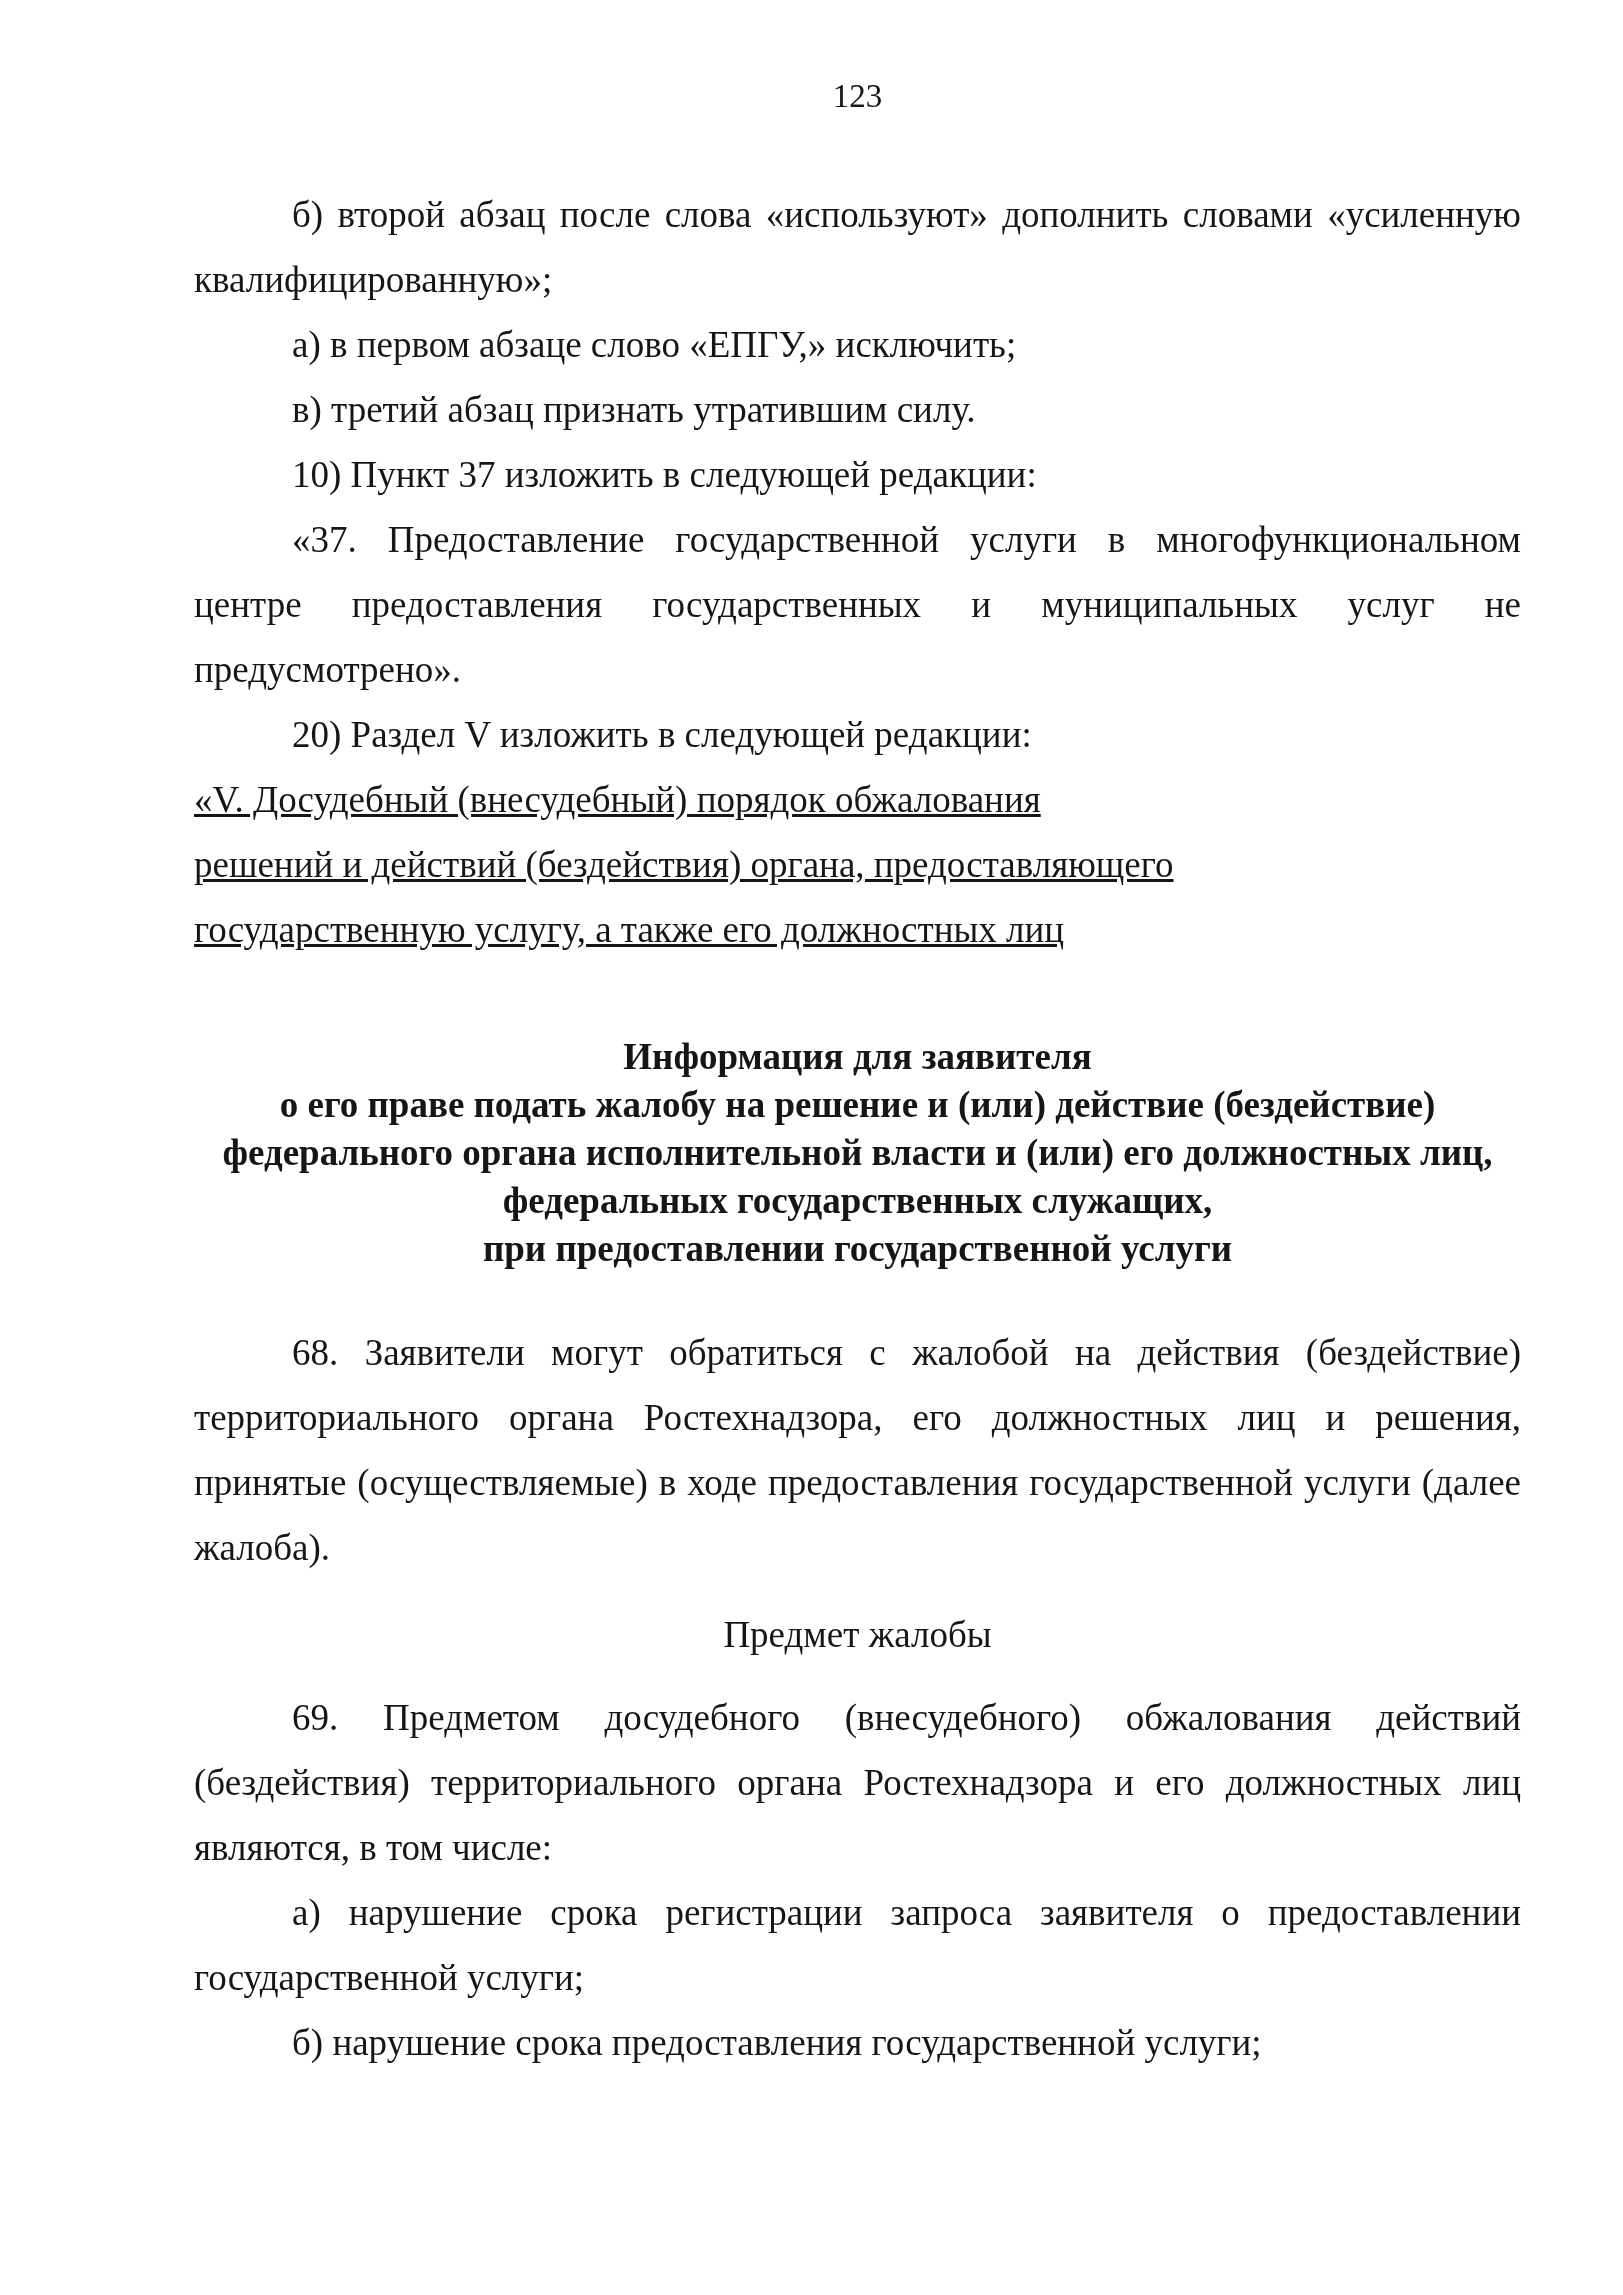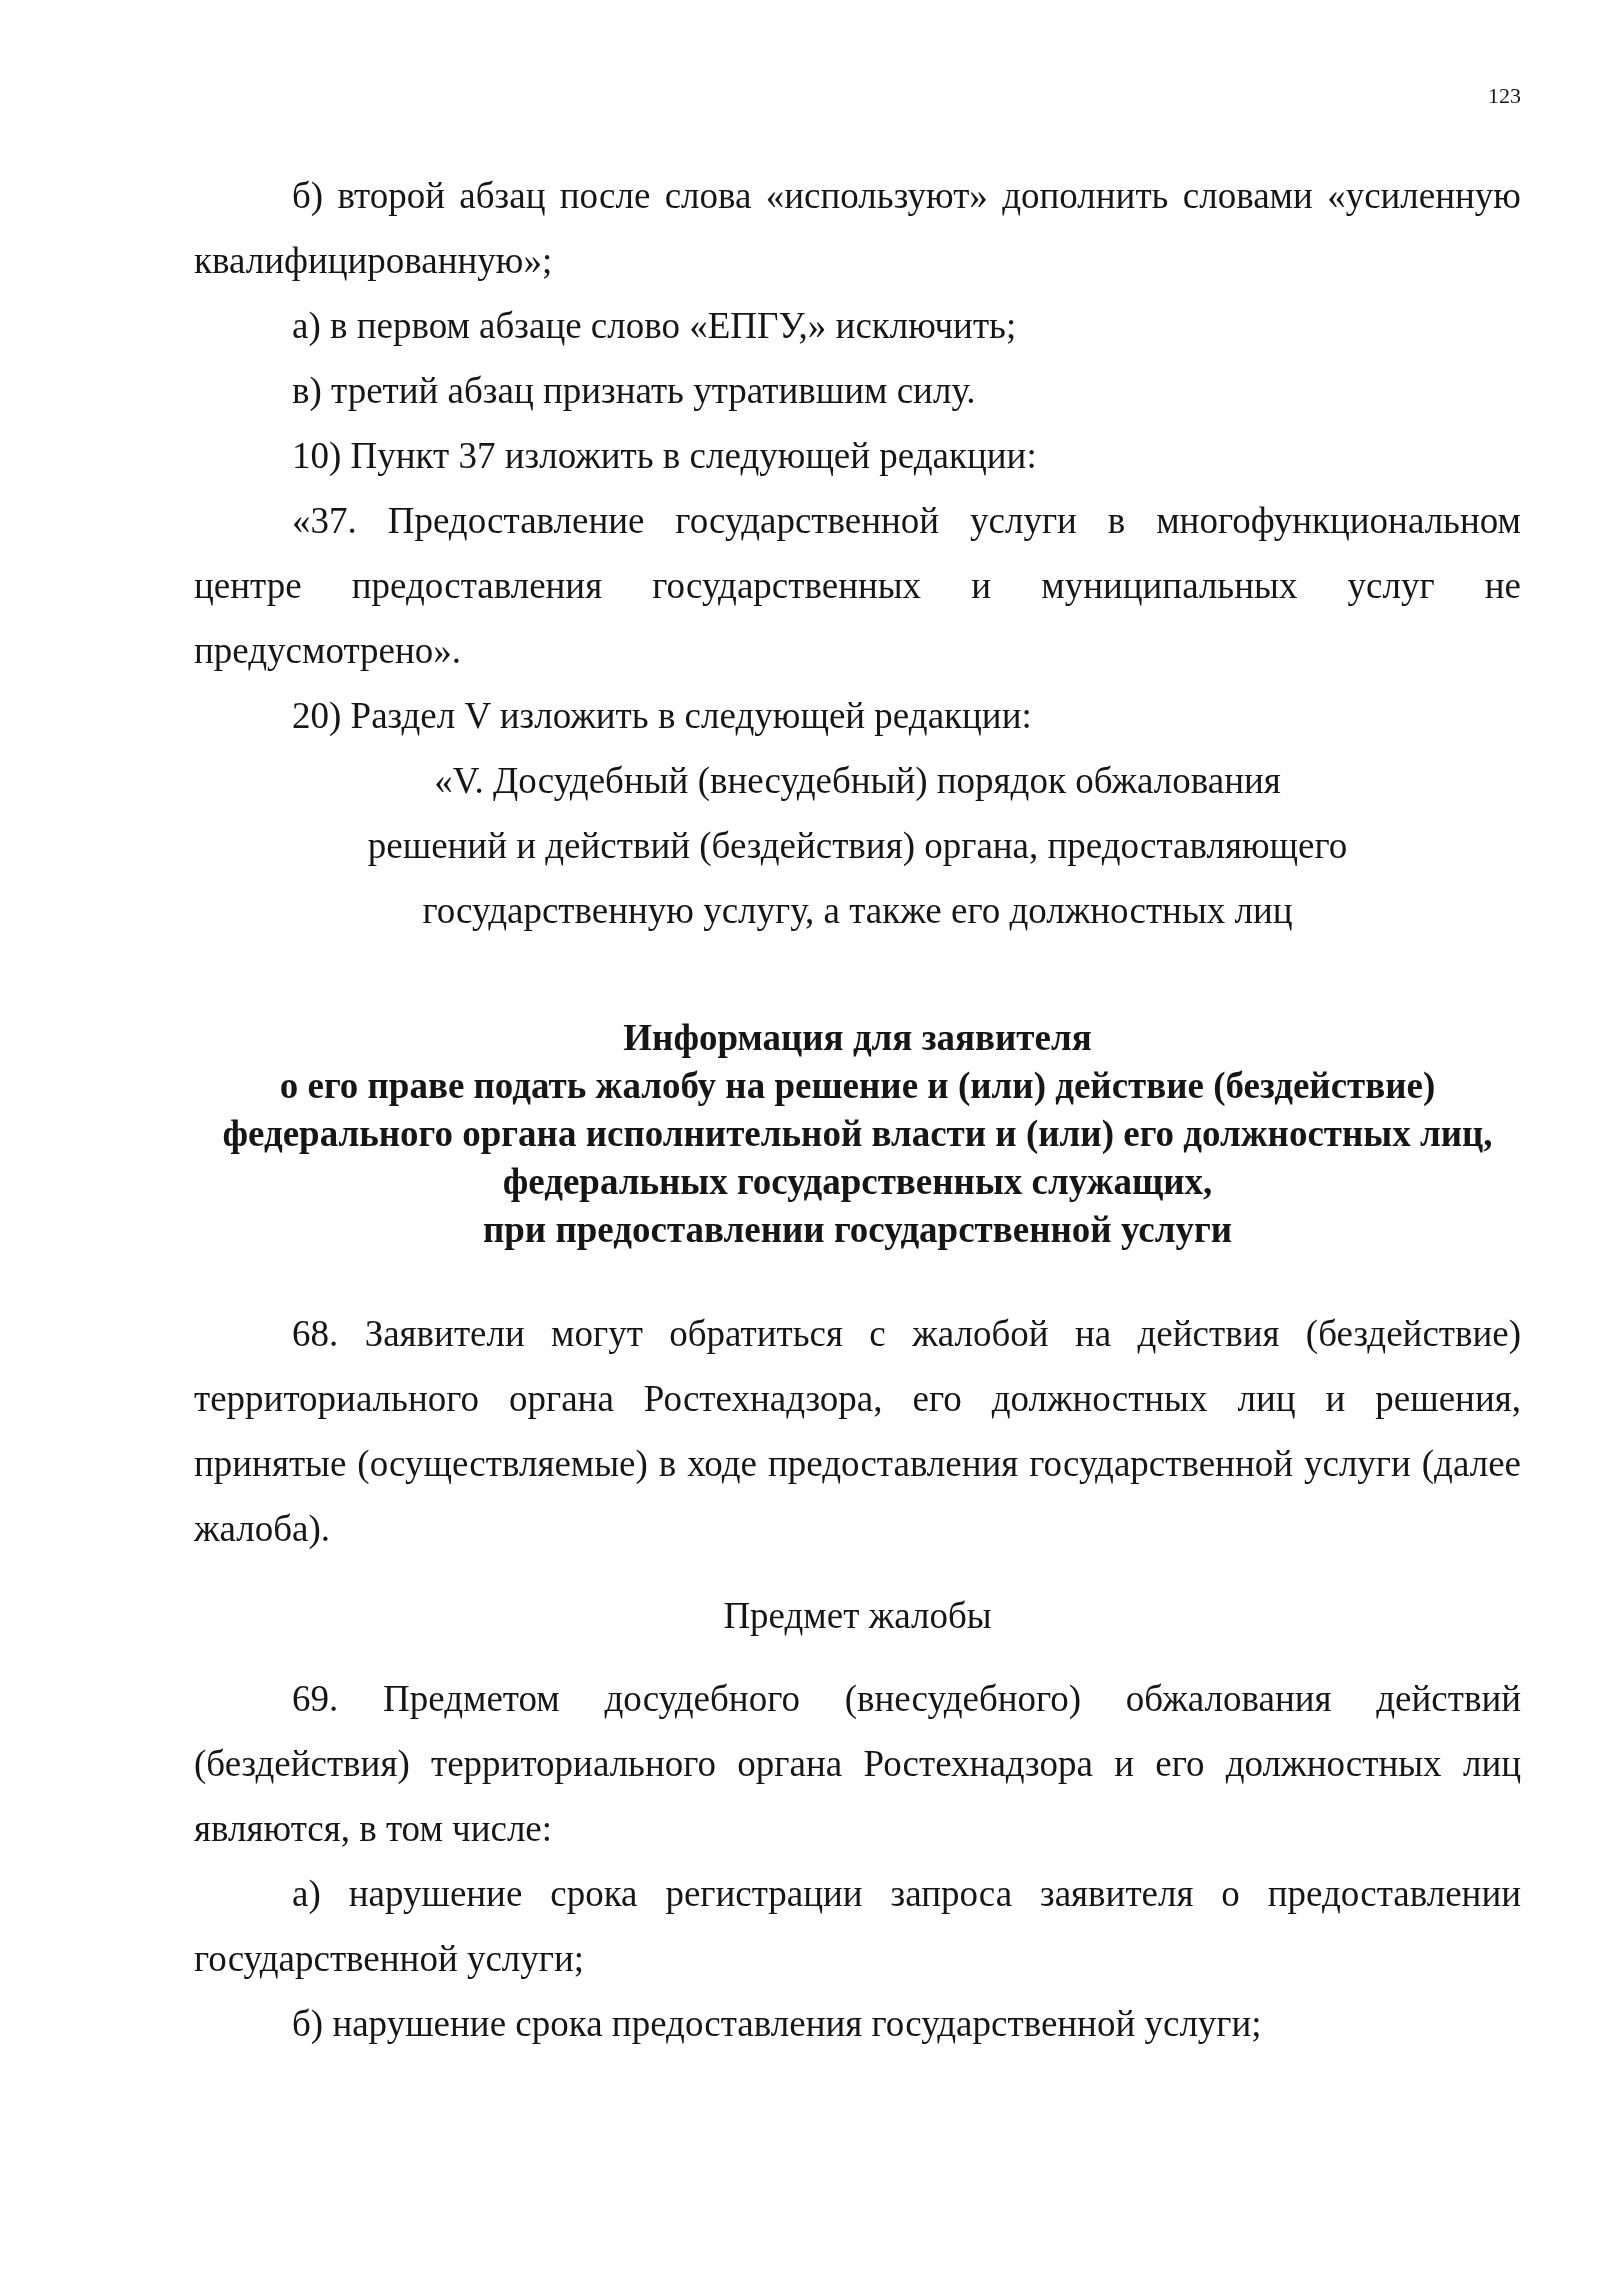--- a/index.html
+++ b/index.html
@@ -13,34 +13,35 @@
   .page {
     box-sizing: border-box;
     width: 1623px;
     height: 2295px;
     padding: 77px 102px 52px 194px;
     overflow: hidden;
     background: #ffffff;
   }
   p { margin: 0; }
   .page-number {
-    text-align: right;
-    font-size: 22px;
+    text-align: center;
+    font-size: 33px;
     line-height: 38px;
-    margin-bottom: 48px;
+    margin-bottom: 67px;
   }
   .para {
     font-size: 37px;
     line-height: 65px;
     text-align: justify;
     text-indent: 98px;
   }
   .center {
-    text-align: center;
+    text-align: left;
     text-indent: 0;
+    text-decoration: underline;
   }
   .pre { white-space: pre-line; }
   .info-block {
     font-size: 37px;
     line-height: 48px;
     text-align: center;
     margin: 71px 0 47px 0;
     white-space: pre-line;
     font-weight: bold;
   }

